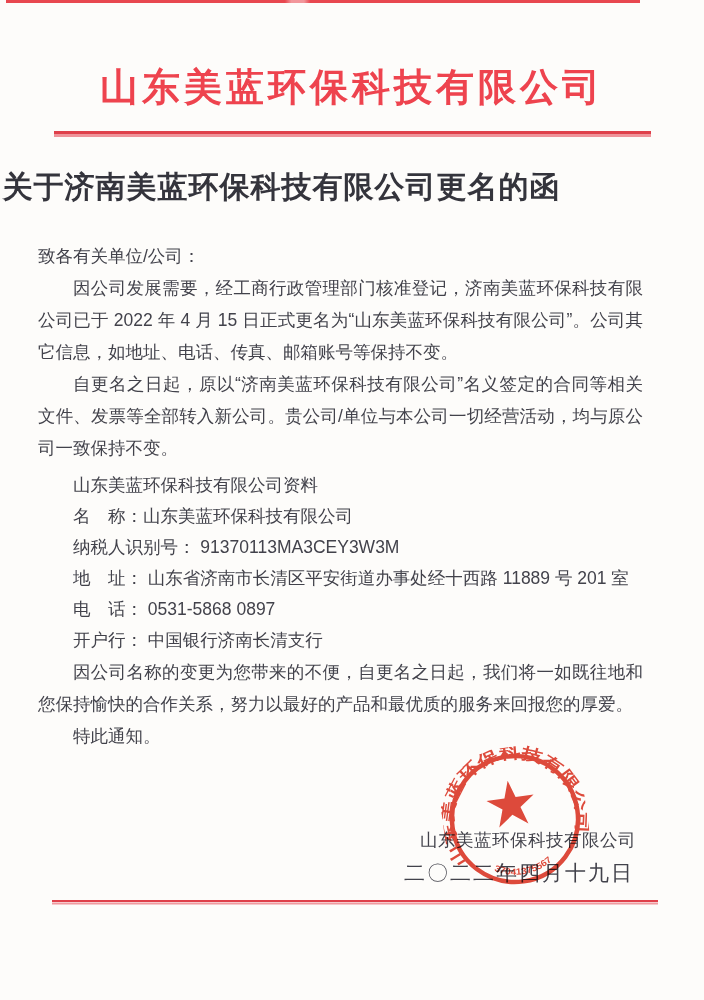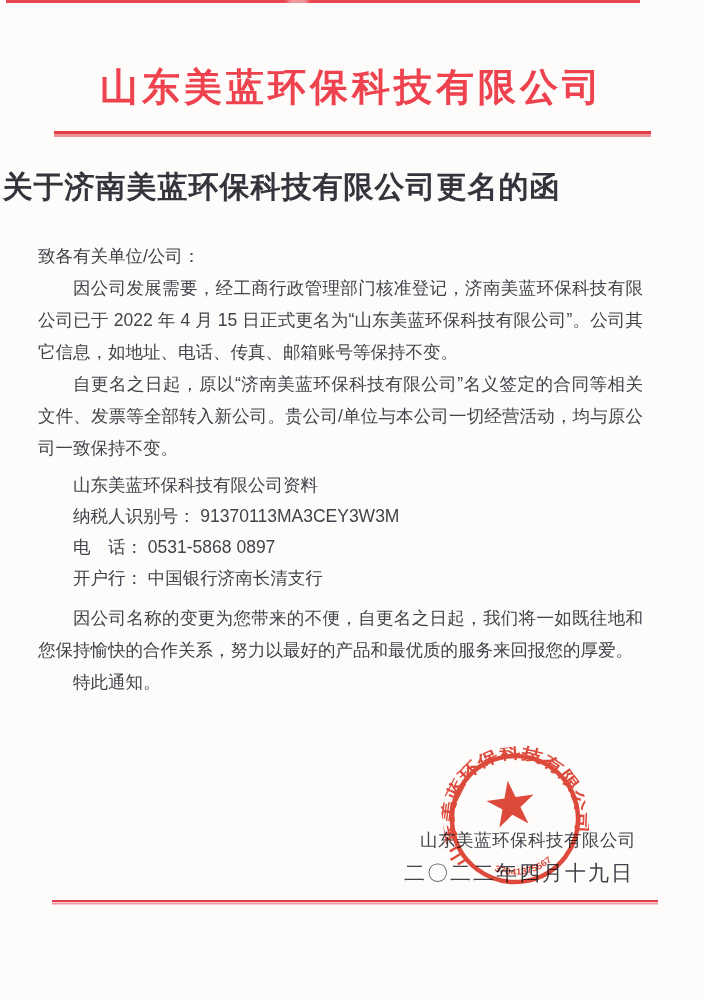--- a/index.html
+++ b/index.html
@@ -25,21 +25,21 @@
   .doc-title{
     position:absolute;top:167px;left:0;width:563px;text-align:center;
     font-size:30px;font-weight:bold;letter-spacing:1px;color:#34343c;
   }
   .body-block{
     position:absolute;top:240px;left:38px;width:605px;
     font-size:17.5px;line-height:32px;color:#42424b;text-align:justify;
   }
   .body-block p{margin:0;text-indent:2em;}
   p.salutation{text-indent:0;}
-  .info-block{margin:6px 0 8px 2em;line-height:31px;}
+  .info-block{margin:6px 0 0 2em;line-height:31px;}
   .info-row{white-space:nowrap;}
   .closing{margin-top:10px;}
   .notice{margin-top:18px;}
   .sig-company{
     position:absolute;top:828px;right:68px;
     font-size:17.5px;color:#42424b;letter-spacing:.5px;
   }
   .sig-date{
     position:absolute;top:859px;right:70px;
     font-size:21px;color:#42424b;letter-spacing:2px;
@@ -61,21 +61,23 @@
 
 <div class="doc-title">关于济南美蓝环保科技有限公司更名的函</div>
 
 <div class="body-block">
   <p class="salutation">致各有关单位/公司：</p>
   <p>因公司发展需要，经工商行政管理部门核准登记，济南美蓝环保科技有限公司已于 2022 年 4 月 15 日正式更名为“山东美蓝环保科技有限公司”。公司其它信息，如地址、电话、传真、邮箱账号等保持不变。</p>
   <p>自更名之日起，原以“济南美蓝环保科技有限公司”名义签定的合同等相关文件、发票等全部转入新公司。贵公司/单位与本公司一切经营活动，均与原公司一致保持不变。</p>
 
   <div class="info-block">
     <div>山东美蓝环保科技有限公司资料</div>
+    <div class="info-row"><span>名　称：</span><span>山东美蓝环保科技有限公司</span></div>
     <div class="info-row"><span>纳税人识别号：</span><span> 91370113MA3CEY3W3M</span></div>
+    <div class="info-row"><span>地　址：</span><span> 山东省济南市长清区平安街道办事处经十西路 11889 号 201 室</span></div>
     <div class="info-row"><span>电　话：</span><span> 0531-5868 0897</span></div>
     <div class="info-row"><span>开户行：</span><span> 中国银行济南长清支行</span></div>
   </div>
 
   <p class="closing">因公司名称的变更为您带来的不便，自更名之日起，我们将一如既往地和您保持愉快的合作关系，努力以最好的产品和最优质的服务来回报您的厚爱。</p>
   <p class="notice">特此通知。</p>
 </div>
 
 <div class="sig-company">山东美蓝环保科技有限公司</div>
 <div class="sig-date">二〇二二年四月十九日</div>

